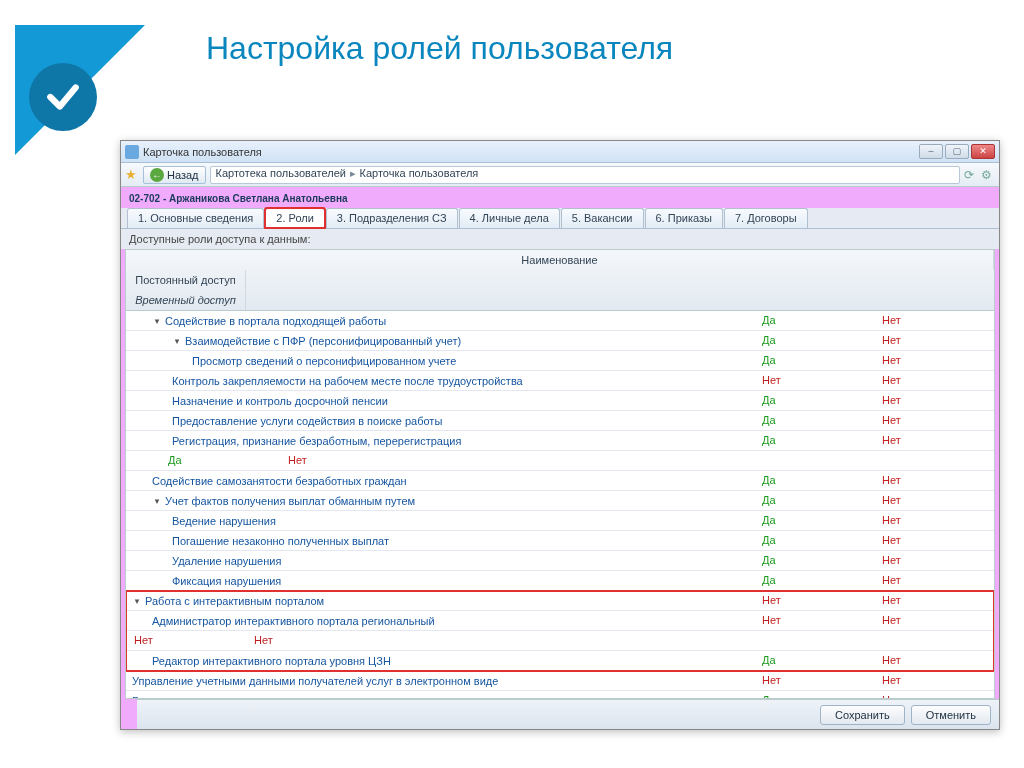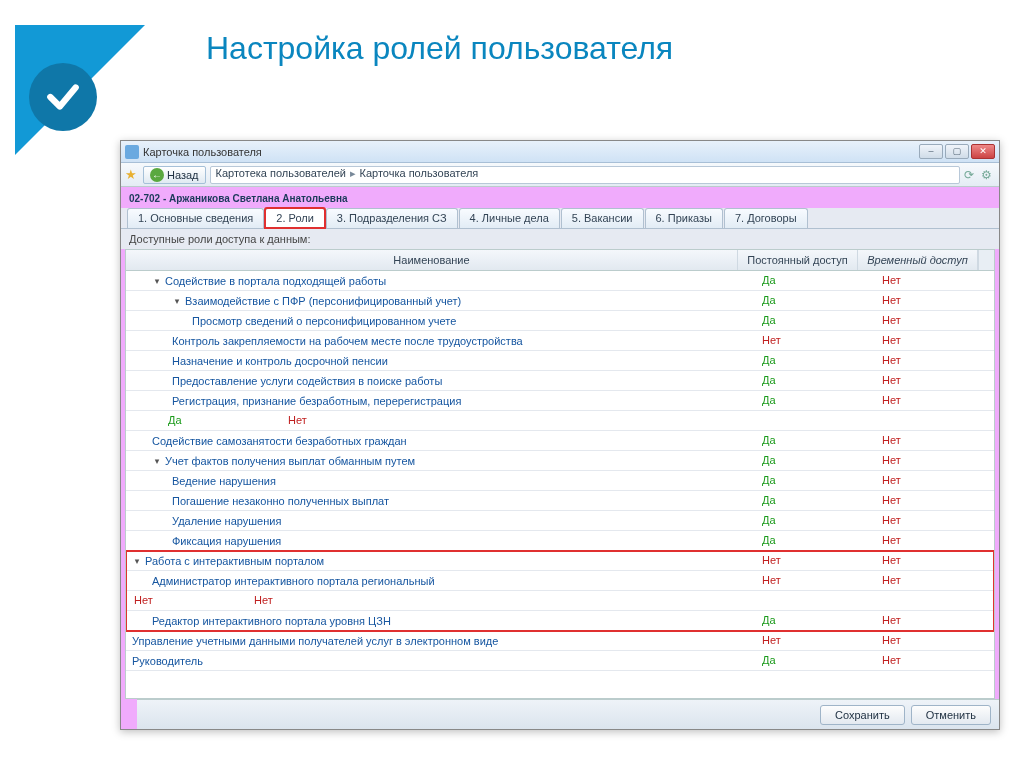--- a/index.html
+++ b/index.html
@@ -169,20 +169,21 @@
   display: flex;
   flex-direction: column;
   overflow: hidden;
 }
 .grid-header {
   display: flex;
   background: linear-gradient(#f4f7fb,#e2e9f0);
   border-bottom: 1px solid #bcc;
   font-size: 11px;
   color: #345;
+  flex-direction: column;
 }
 .grid-header .col { padding: 4px 6px; border-right: 1px solid #cfd9e2; text-align:center;}
 .col-name { flex: 1; }
 .col-perm { width: 120px; }
 .col-temp { width: 120px; font-style: italic; }
 .col-scroll { width: 16px; background:#e8eef4; border-left:1px solid #cfd9e2;}
 .grid-body {
   flex: 1;
   overflow-y: auto;
   position: relative;

